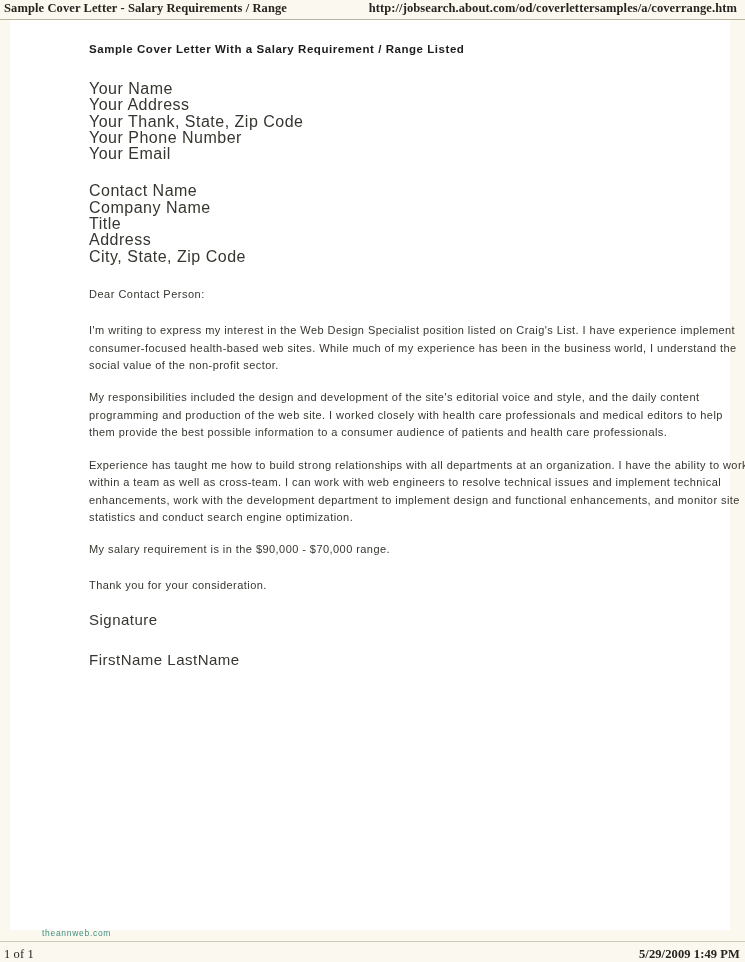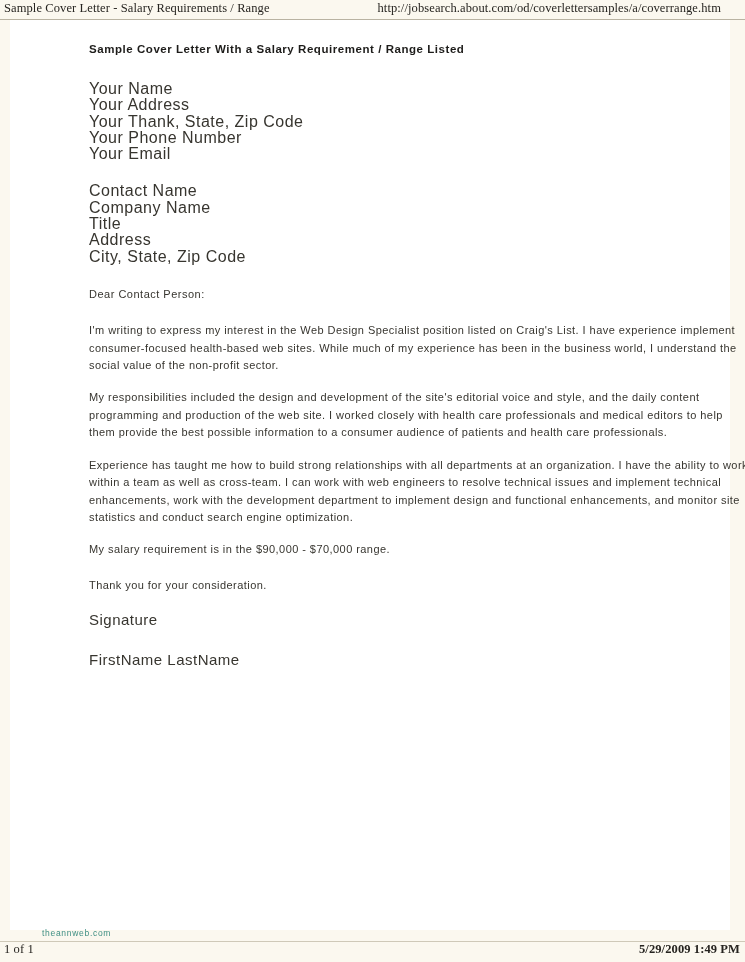--- a/index.html
+++ b/index.html
@@ -28,23 +28,24 @@
     top: 0;
     left: 0;
     width: 745px;
     height: 18px;
     display: flex;
     align-items: flex-start;
     justify-content: space-between;
     font-family: "Liberation Serif", serif;
     font-size: 12.5px;
     color: #262420;
-    padding: 1px 16px 0 4px;
+    padding: 1px 0 0 4px;
     box-sizing: border-box;
     letter-spacing: 0.1px;
+    font-weight: bold;
   }
   .print-header .hdr-title {
     white-space: nowrap;
   }
   .print-header .hdr-url {
     white-space: nowrap;
     margin-right: 8px;
   }
 
   .header-rule {
@@ -151,21 +152,21 @@
     background: #cfc9b8;
   }
 
   .print-footer {
     position: absolute;
     left: 0;
     top: 942px;
     width: 745px;
     height: 20px;
     display: flex;
-    align-items: flex-start;
+    align-items: flex-end;
     justify-content: space-between;
     font-family: "Liberation Serif", serif;
     font-size: 12.5px;
     color: #262420;
     padding: 0 5px 0 4px;
     box-sizing: border-box;
     letter-spacing: 0.1px;
   }
   .print-footer .ftr-page { white-space: nowrap; }
   .print-footer .ftr-stamp { white-space: nowrap; font-weight: bold; }

